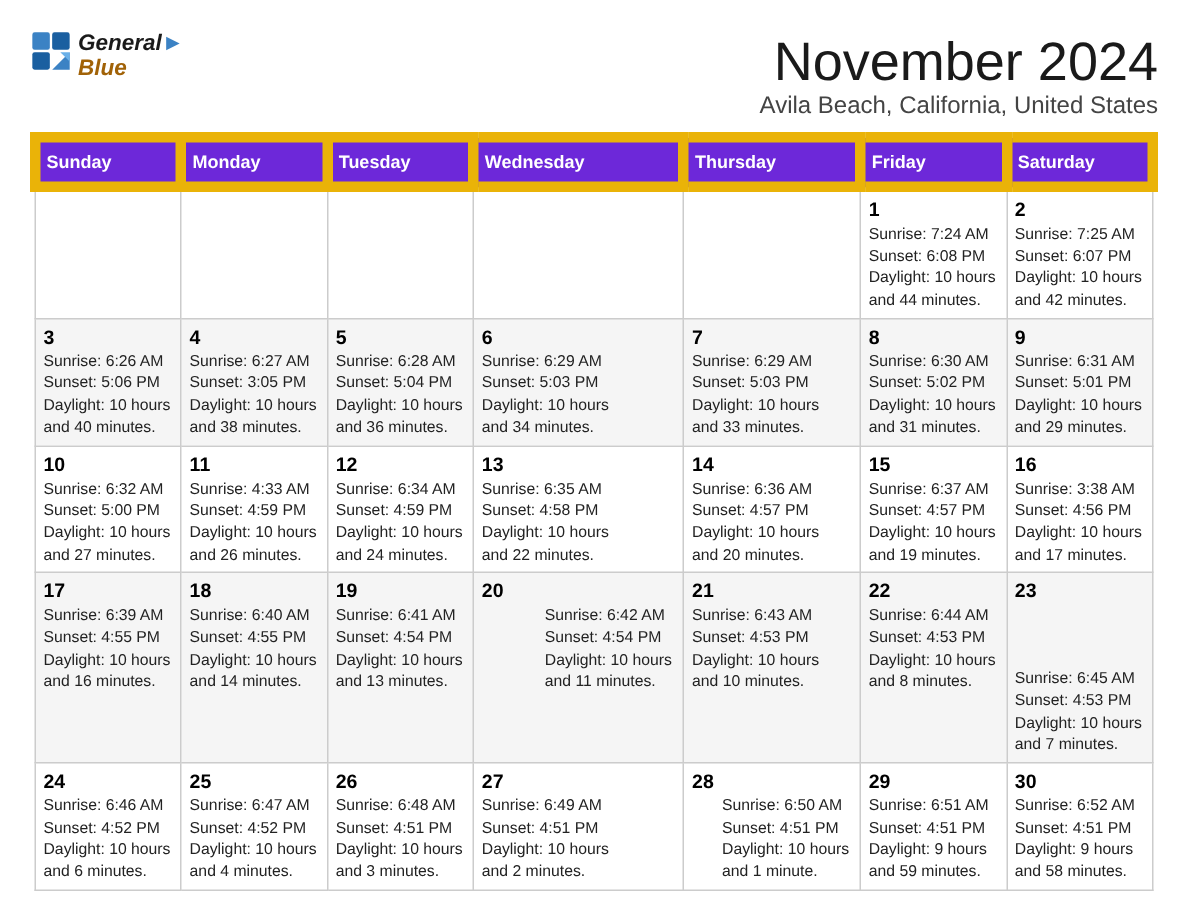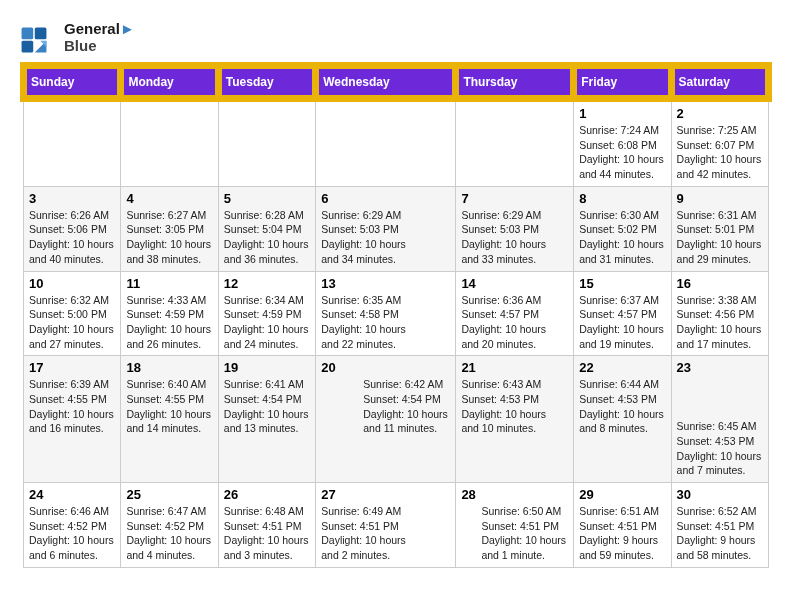--- a/index.html
+++ b/index.html
@@ -11,22 +11,23 @@
       padding: 20px;
     }
     .header-area {
       display: flex;
       justify-content: space-between;
       align-items: flex-start;
       margin-bottom: 8px;
     }
     .logo {
       display: flex;
-      align-items: flex-end;
-      gap: 16px;
+      align-items: flex-start;
+      gap: 4px;
+      font-style: italic;
     }
     .logo-icon {
       width: 28px;
       height: 28px;
     }
     .title-area { text-align: right; }
     .month-title {
       font-size: 36px;
       font-weight: normal;
       color: #1a1a1a;
@@ -80,22 +81,26 @@
   <div class="logo">
     <svg class="logo-icon" viewBox="0 0 36 36">
       <rect x="2" y="2" width="15" height="15" rx="2" fill="#3b82c4"></rect>
       <rect x="19" y="2" width="15" height="15" rx="2" fill="#1a5fa0"></rect>
       <rect x="2" y="19" width="15" height="15" rx="2" fill="#1a5fa0"></rect>
       <polygon points="19,34 34,19 34,34" fill="#3b82c4"></polygon>
       <polygon points="26,19 34,19 34,27" fill="#6ab0e8"></polygon>
     </svg>
     <div>
       <div style="font-size:15px;font-weight:bold;color:#1a1a1a;">General<span style="color:#3b82c4;">►</span></div>
-      <div style="font-size:15px;font-weight:bold;color:#404040;">Blue</div>
+      <div style="font-size:15px;font-weight:bold;color:#a16207;">Blue</div>
     </div>
+  </div>
+  <div class="title-area">
+    <div class="month-title">November 2024</div>
+    <div class="location">Avila Beach, California, United States</div>
   </div>
 </div>
 
 <table>
   <thead>
     <tr>
     <th>Sunday</th>
         <th>Monday</th>
         <th>Tuesday</th>
         <th>Wednesday</th>

